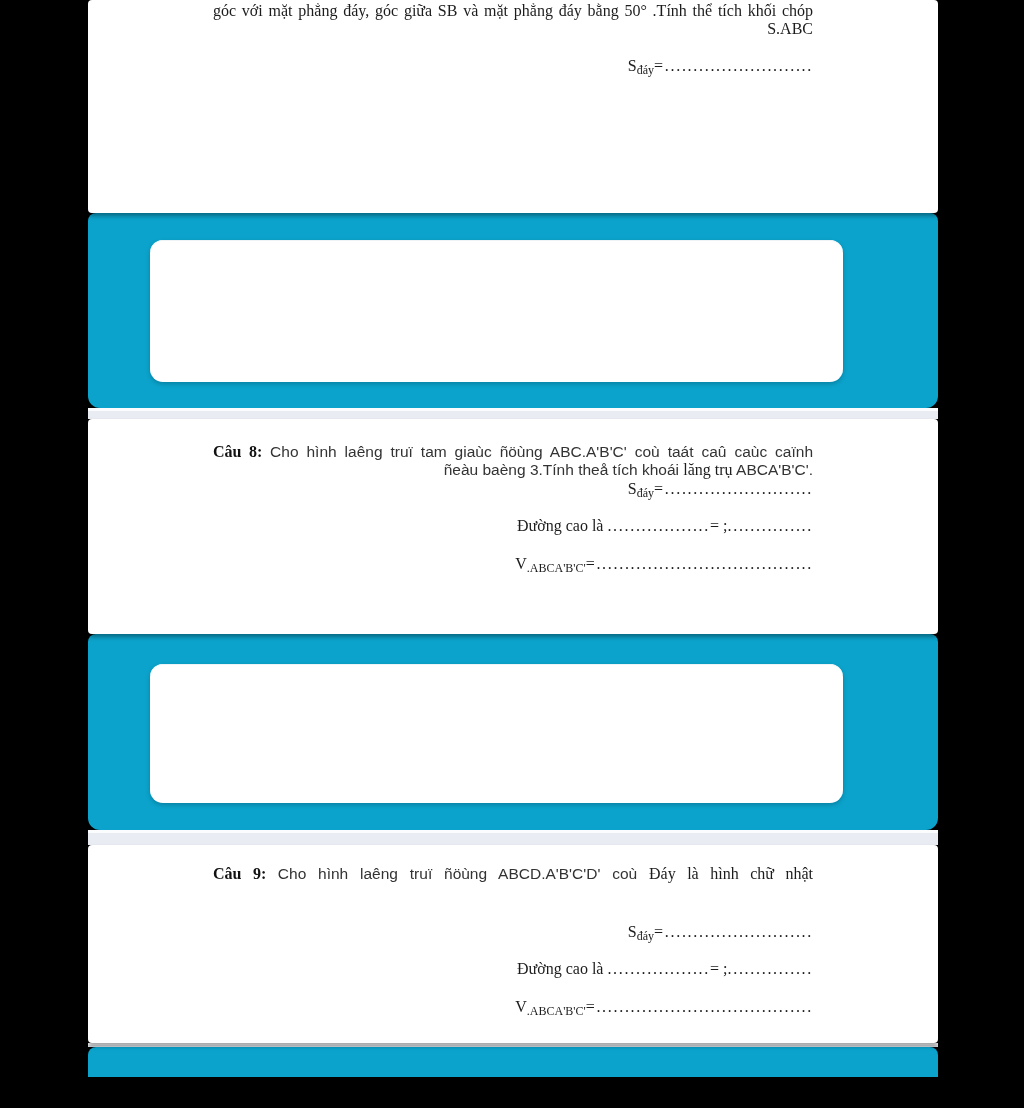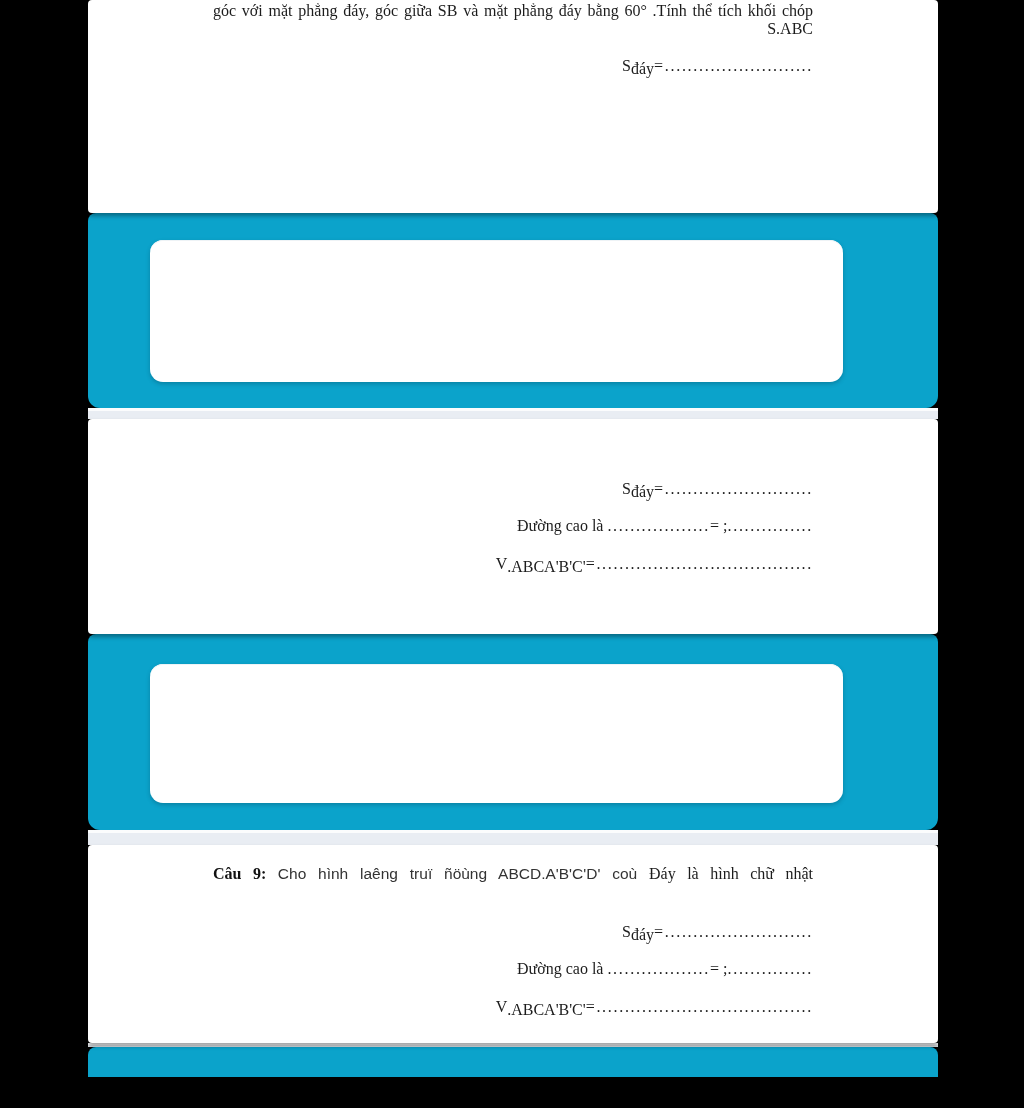--- a/index.html
+++ b/index.html
@@ -48,47 +48,53 @@
     position:absolute;left:125px;width:600px;
     font-size:16px;line-height:19px;color:var(--ink-serif);
     white-space:nowrap;
     text-align:right;
   }
   .statement{white-space:normal;}
   .just{text-align:justify;text-align-last:justify;}
   .sans{font-family:"Liberation Sans",sans-serif;font-size:15.5px;color:var(--ink-sans);}
   .serifbit{font-family:"Liberation Serif",serif;font-size:16px;color:var(--ink-serif);}
   .qhead{font-weight:bold;color:#111;font-family:"Liberation Serif",serif;font-size:16px;}
-  .sub{font-size:16px;vertical-align:-3px;letter-spacing:0;margin-top:43px;}
+  .sub{font-size:12px;vertical-align:-3px;letter-spacing:0;margin-top:43px;}
   .sup{font-size:10px;vertical-align:6px;}
   .dots{letter-spacing:1.7px;}
 </style>
 </head>
 <body>
 
 <div class="column">
 
   <div class="page" style="height:213px;">
-    <div class="tline statement just" style="top:1px;">góc với mặt phẳng đáy, góc giữa SB và mặt phẳng đáy bằng 60° .Tính thể tích khối chóp</div>
+    <div class="tline statement just" style="top:1px;">góc với mặt phẳng đáy, góc giữa SB và mặt phẳng đáy bằng 50° .Tính thể tích khối chóp</div>
     <div class="tline statement" style="top:19px;">S.ABC</div>
 
     <div class="tline" style="top:56px;">
       <span>S</span><span class="sub">đáy</span><span class="dots">=..........................</span>
     </div>
 
 
   </div>
 
   <div class="band" style="height:195px;">
     <div class="answer-box" style="top:27px;height:142px;"></div>
   </div>
 
   <div class="separator" style="height:11px;"></div>
 
   <div class="page" style="height:215px;">
+    <div class="tline statement just" style="top:23px;">
+      <span class="qhead">Câu 8:</span> <span class="sans">Cho hình laêng truï tam giaùc ñöùng ABC.A'B'C' coù taát caû caùc caïnh</span>
+    </div>
+    <div class="tline statement" style="top:41px;">
+      <span class="sans">ñeàu baèng 3.Tính theå tích khoái </span><span class="serifbit">lăng trụ</span><span class="sans"> ABCA'B'C'.</span>
+    </div>
 
     <div class="tline" style="top:60px;">
       <span>S</span><span class="sub">đáy</span><span class="dots">=..........................</span>
     </div>
 
     <div class="tline" style="top:97px;">
       <span>Đường cao là </span><span class="dots">..................</span><span>= ;</span><span class="dots">...............</span>
     </div>
 
     <div class="tline" style="top:135px;">

